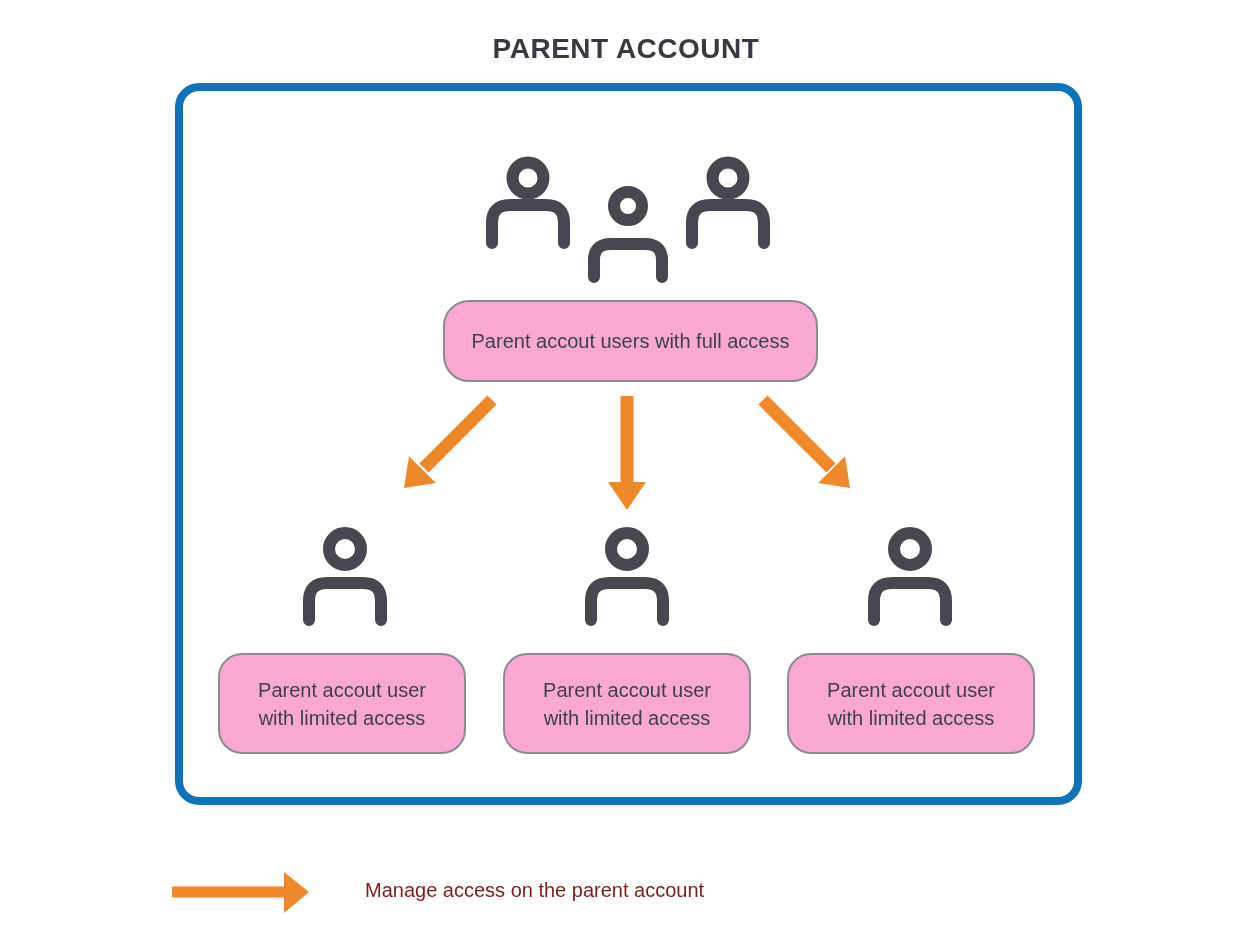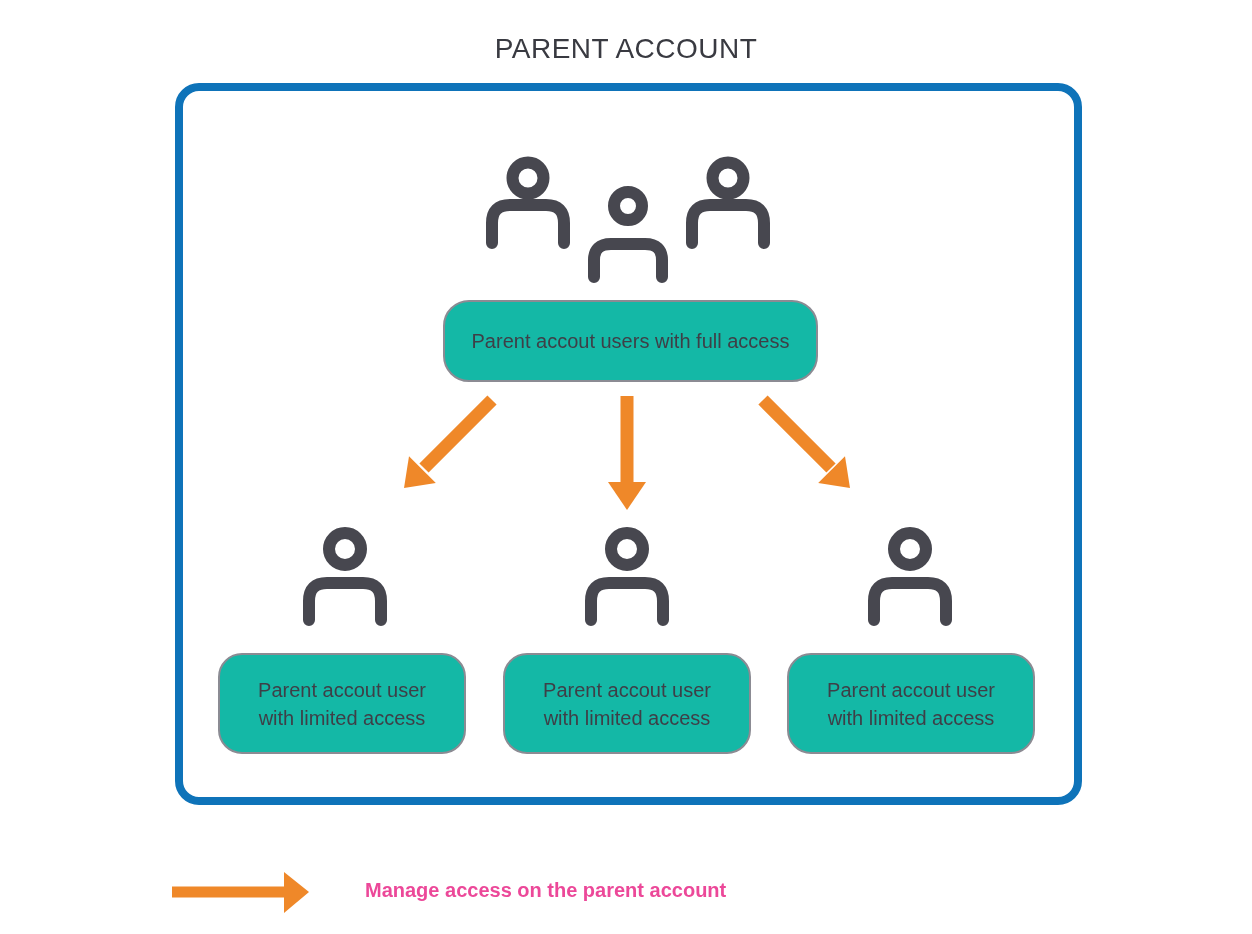--- a/index.html
+++ b/index.html
@@ -15,21 +15,21 @@
     background: #ffffff;
     overflow: hidden;
   }
   .diagram-title {
     position: absolute;
     top: 33px;
     left: 0;
     width: 100%;
     text-align: center;
     font-size: 28px;
-    font-weight: 400;
+    font-weight: 700;
     letter-spacing: 0.5px;
     color: #393a41;
   }
   .frame {
     position: absolute;
     left: 175px;
     top: 83px;
     width: 907px;
     height: 722px;
     box-sizing: border-box;
@@ -50,21 +50,21 @@
   .person-stroke {
     fill: none;
     stroke: #47474f;
     stroke-width: 12;
     stroke-linecap: round;
   }
   .pill {
     position: absolute;
     box-sizing: border-box;
     border: 2px solid #8b8b93;
-    background: #14b8a6;
+    background: #f9a8d4;
     display: flex;
     flex-direction: column;
     align-items: center;
     justify-content: center;
     text-align: center;
     color: #3e3f47;
   }
   .pill-root {
     left: 443px;
     top: 300px;
@@ -110,22 +110,22 @@
     top: 860px;
     width: 160px;
     height: 60px;
   }
   .legend-arrow .shaft { stroke: #ef8829; stroke-width: 11; }
   .legend-label {
     position: absolute;
     left: 365px;
     top: 879px;
     font-size: 20px;
-    font-weight: 700;
-    color: #ec4899;
+    font-weight: 400;
+    color: #7f1d1d;
   }
 </style>
 </head>
 <body>
 
 <div class="canvas">
 
   <div class="diagram-title">PARENT ACCOUNT</div>
 
   <div class="frame"></div>

